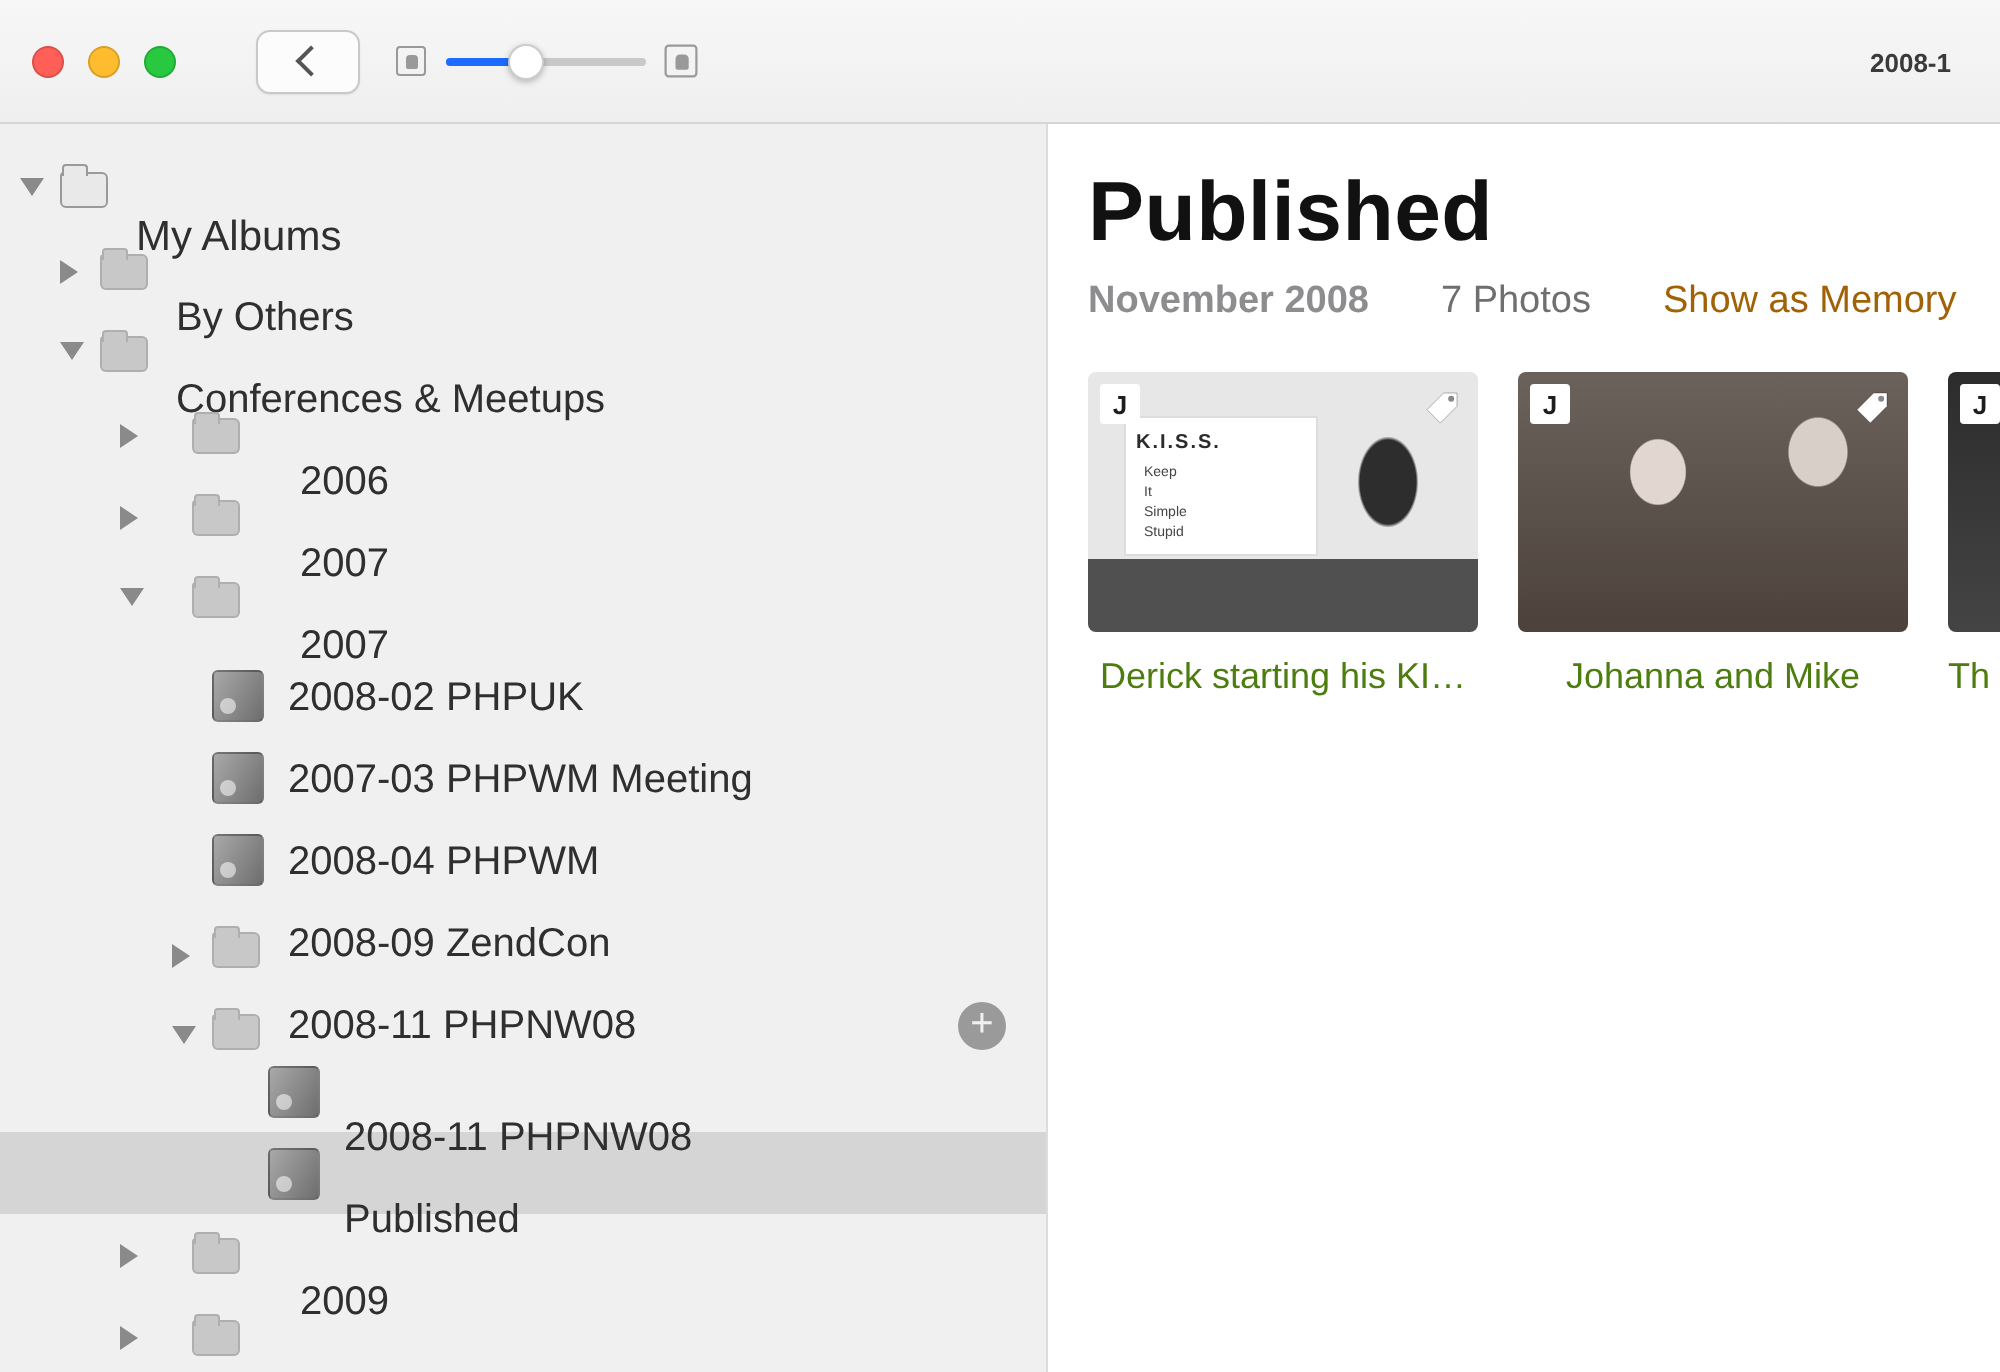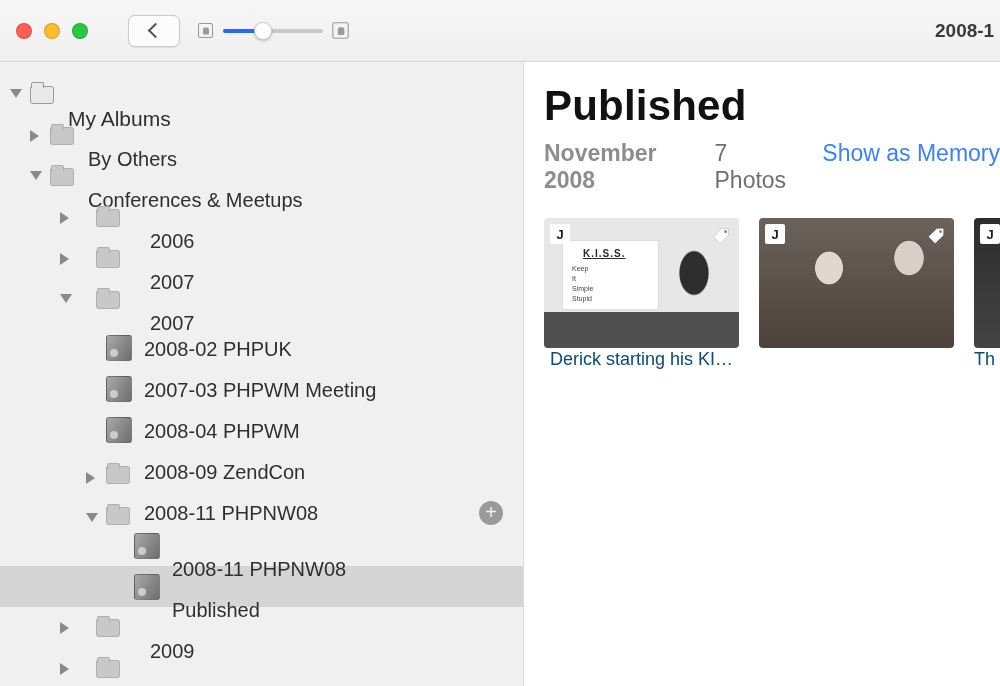--- a/index.html
+++ b/index.html
@@ -99,21 +99,21 @@
   }
 
   .window-title-crumb {
     position: absolute;
     right: 0;
     top: 0;
     height: 62px;
     display: flex;
     align-items: center;
     padding-right: 0;
-    font-size: 19px;
+    font-size: 13px;
     font-weight: 600;
     color: #3a3a3a;
     overflow: hidden;
     width: 65px;
     white-space: nowrap;
   }
 
   
   .content {
     display: flex;
@@ -250,25 +250,25 @@
     font-size: 42px;
     font-weight: 800;
     letter-spacing: 0.2px;
     color: #111;
   }
   .meta-row {
     display: flex;
     align-items: baseline;
     gap: 36px;
     margin-top: 10px;
-    font-size: 23px;
+    font-size: 19px;
   }
   .meta-date { color: #8d8d8f; font-weight: 600; }
   .meta-count { color: #6f6f71; }
-  .meta-action { color: #3b82f6; cursor: pointer; white-space: nowrap; }
+  .meta-action { color: #a16207; cursor: pointer; white-space: nowrap; }
 
   .thumb-row {
     display: flex;
     gap: 20px;
     margin-top: 24px;
   }
   .photo-card {
     width: 195px;
   }
   .photo-card:last-child { width: 40px; }
@@ -314,35 +314,34 @@
     display: flex;
     align-items: center;
     justify-content: center;
   }
   .photo .tag-icon {
     position: absolute;
     right: 8px; top: 8px;
     width: 20px; height: 20px;
   }
   .caption {
-    margin-top: 1px;
+    margin-top: 12px;
     text-align: center;
     font-size: 18px;
-    color: #0c4a6e;
+    color: #4d7c0f;
     white-space: nowrap;
     overflow: hidden;
     text-overflow: ellipsis;
   }
 
   
   .kiss-title {
-    position: absolute; left: 39px; top: 30px;
+    position: absolute; left: 24px; top: 30px;
     font-size: 10px; font-weight: 700; letter-spacing: 1px;
     color: #2b2b2b;
-    text-decoration: underline;
   }
   .kiss-lines {
     position: absolute; left: 28px; top: 46px;
     font-size: 7px; line-height: 10px; color: #444;
   }
 </style>
 </head>
 <body>
 
 <div class="titlebar">
@@ -481,20 +480,21 @@
           <div class="caption">Derick starting his KI…</div>
         </div>
         <div class="photo-card">
           <div class="photo p2">
             <div class="j-badge">J</div>
             <div class="tag-icon"><svg viewBox="0 0 24 24" width="20" height="20">
                 <path fill="#fff" stroke="rgba(0,0,0,.35)" stroke-width="0.5" d="M13 3 L21 3 L21 11 L11 21 L3 13 Z"></path>
                 <circle cx="17.5" cy="6.5" r="1.8" fill="#888"></circle>
               </svg></div>
           </div>
+          <div class="caption">Johanna and Mike</div>
         </div>
         <div class="photo-card">
           <div class="photo p3 partial">
             <div class="j-badge">J</div>
           </div>
           <div class="caption" style="text-align: left;">Th</div>
         </div>
       </div>
   </div>
 

